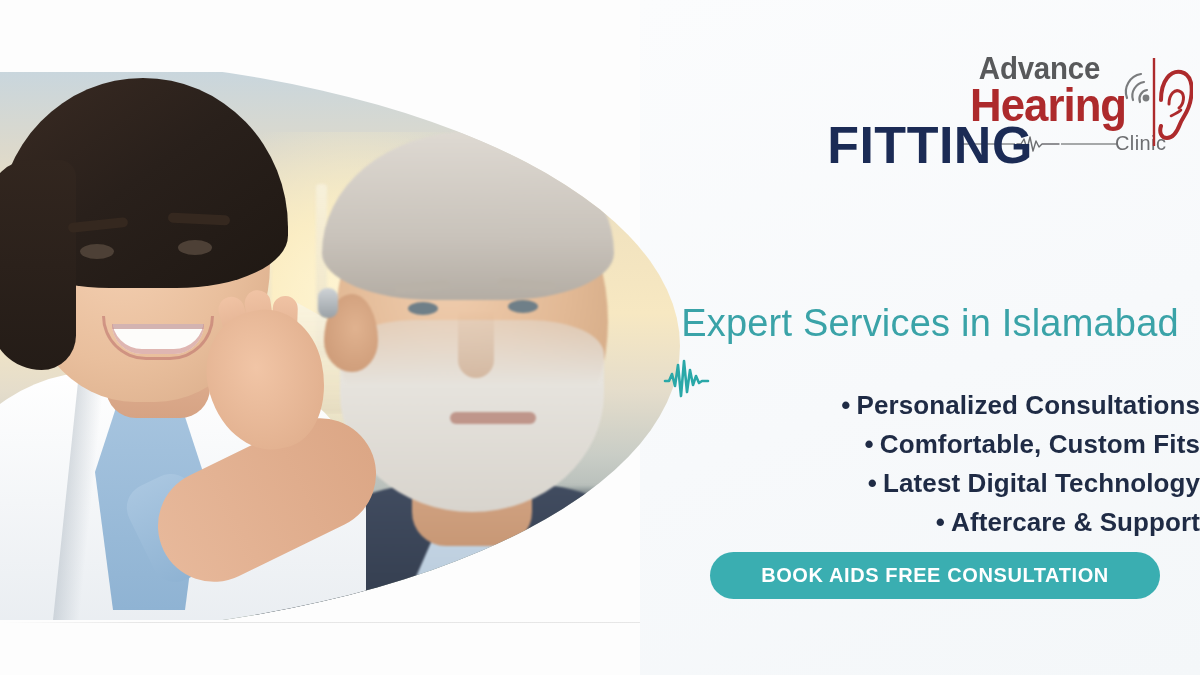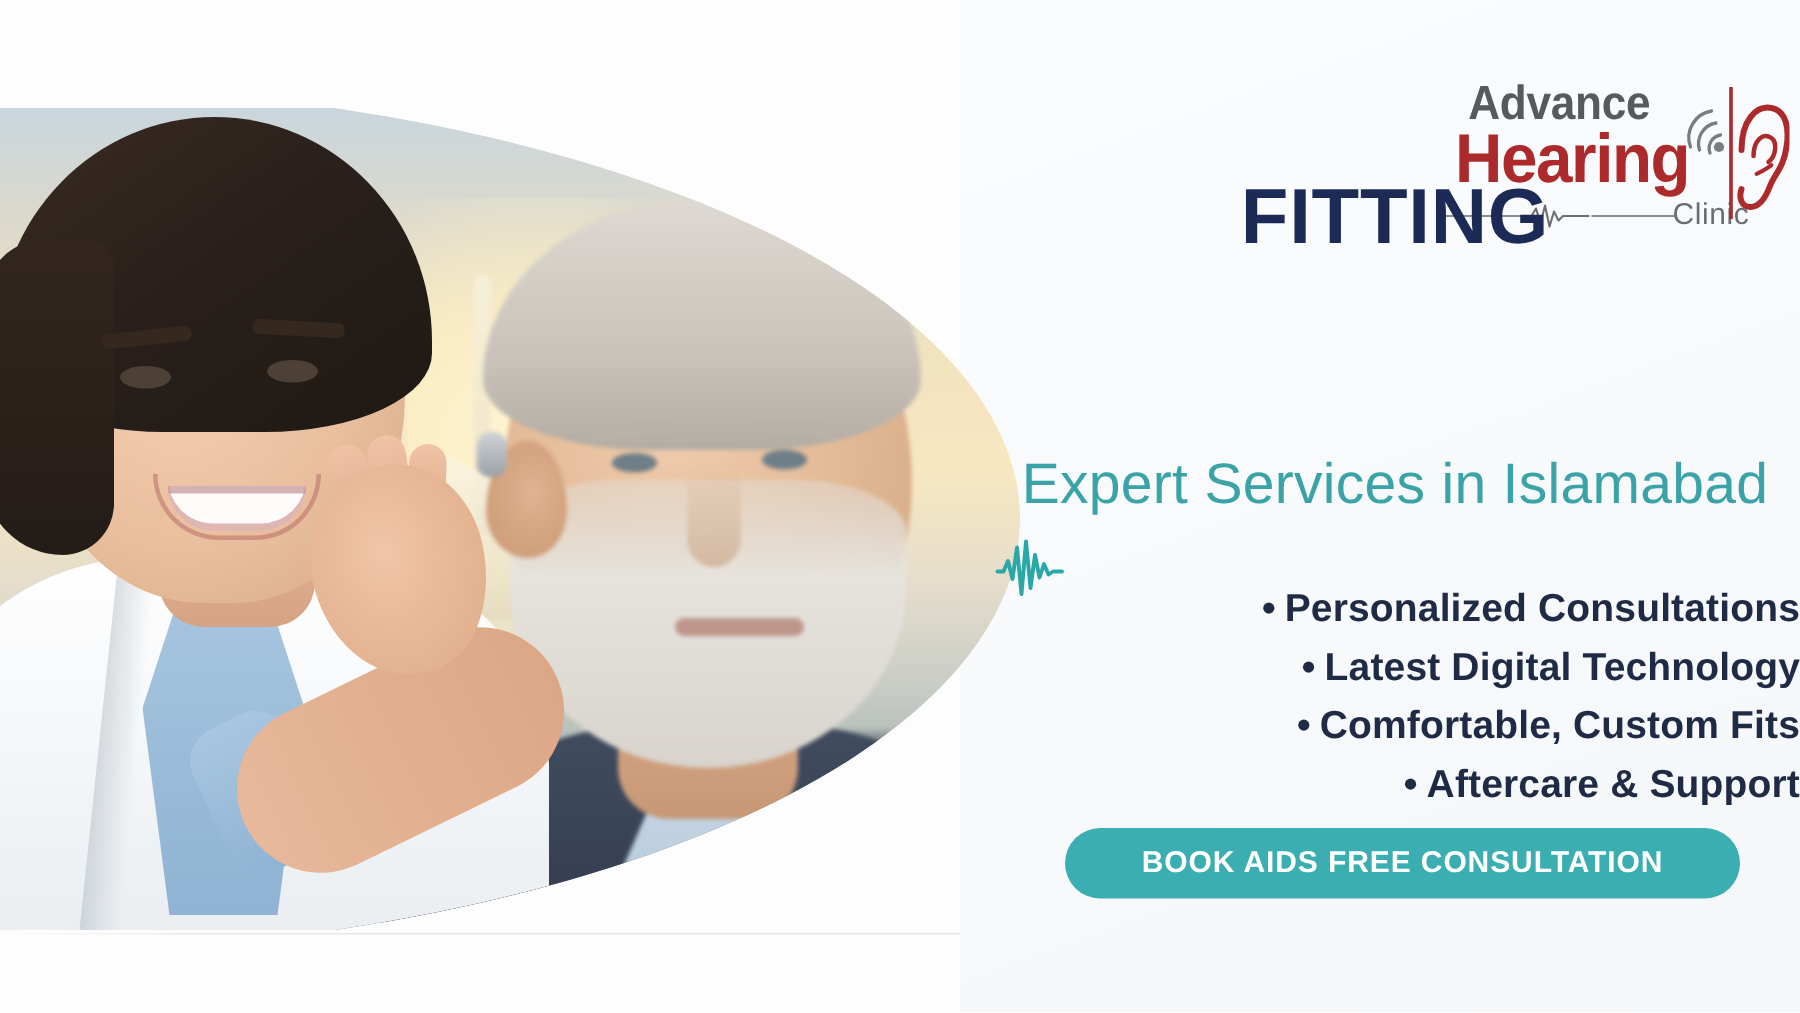--- a/index.html
+++ b/index.html
@@ -375,24 +375,24 @@
       <span class="l2">FITTING</span>
     </h1>
 
     <div class="subtitle">Expert Services in Islamabad</div>
 
     <ul class="bullets">
       <li>
         <span class="dot">•</span><span>Personalized Consultations</span>
       </li>
       <li>
-        <span class="dot">•</span><span>Latest Digital Technology</span>
+        <span class="dot">•</span><span>Comfortable, Custom Fits</span>
       </li>
       <li>
-        <span class="dot">•</span><span>Comfortable, Custom Fits</span>
+        <span class="dot">•</span><span>Latest Digital Technology</span>
       </li>
       <li>
         <span class="dot">•</span><span>Aftercare &amp; Support</span>
       </li>
     </ul>
 
     <button class="cta">BOOK AIDS FREE CONSULTATION</button>
   </div>
 
   <div class="base-rule"></div>

